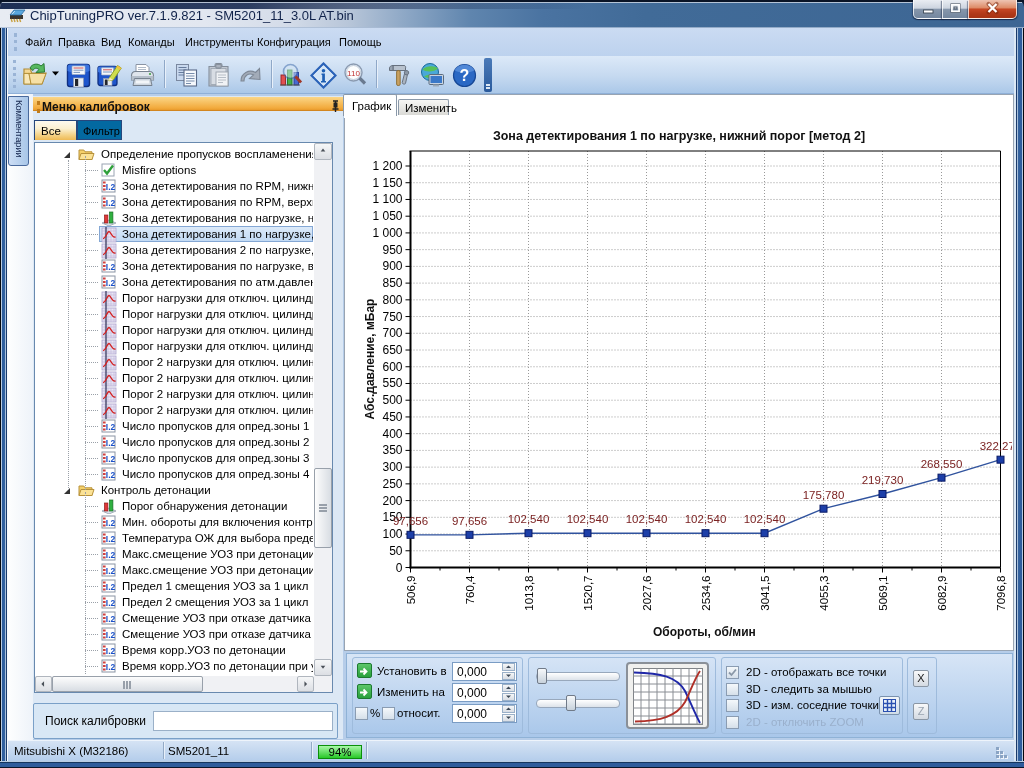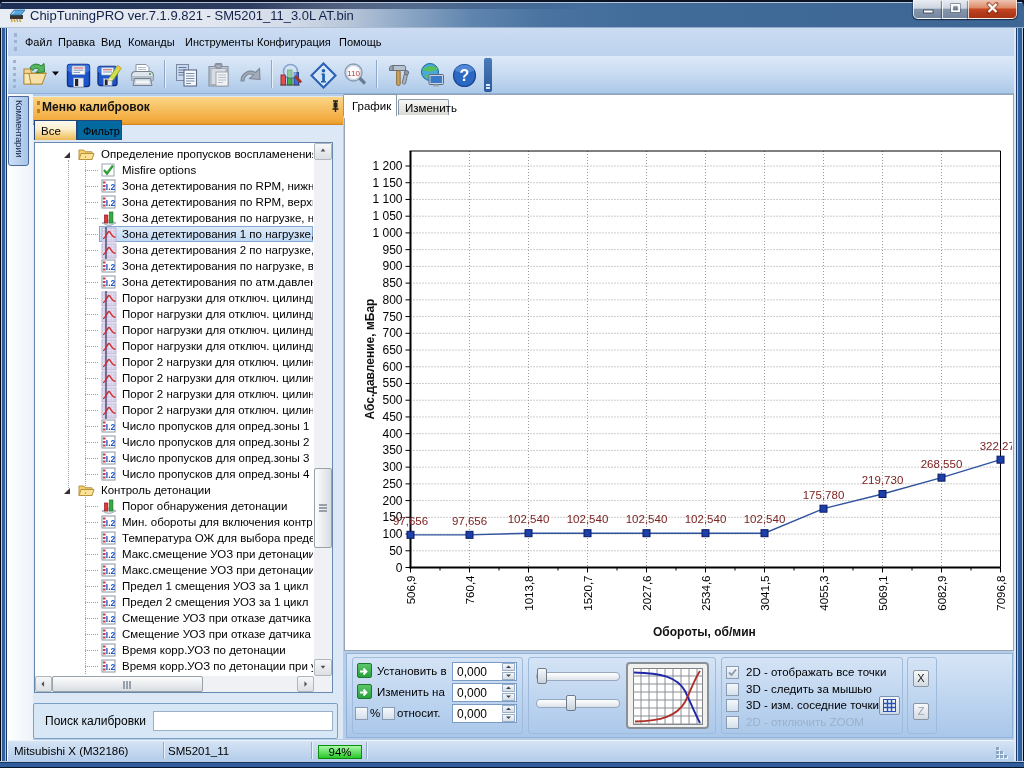--- a/index.html
+++ b/index.html
@@ -202,21 +202,21 @@
   </div>
 <div class="abs" style="left:484px;top:58px;width:8px;height:34px;background:linear-gradient(#4a7ab8,#2a5a9c);border-radius:2px">
     <div class="abs" style="left:2px;top:26px;width:4px;height:1.5px;background:#dce8f4"></div>
     <div class="abs" style="left:2px;top:29px;width:4px;height:1.5px;background:#dce8f4"></div>
   </div>
 <div class="abs" style="left:8px;top:94px;width:25px;height:646px;background:linear-gradient(to right,#fdfefe,#eef3f9)"></div>
 <div class="abs" style="left:8px;top:96px;width:21px;height:70px;background:linear-gradient(to right,#cddef5,#a8c6e8);border:1px solid #49699c;border-radius:0 0 3px 3px">
     <div style="position:absolute;left:5px;top:3px;font-size:9.8px;color:#16264e;writing-mode:vertical-rl;letter-spacing:-0.4px">Комментарии</div>
   </div>
 <div class="abs" style="left:33px;top:96px;width:310px;height:643px;background:#dce8f5"></div>
-<div class="abs" style="left:33px;top:97px;width:310px;height:28px;background:linear-gradient(#fbd687,#f2aa3c 85%,#e89a2c);border-bottom:1px solid #d2861f">
+<div class="abs" style="left:33px;top:97px;width:310px;height:14px;background:linear-gradient(#fbd687,#f2aa3c 85%,#e89a2c);border-bottom:1px solid #d2861f">
     <div class="abs" style="left:4px;top:4px;width:3px;height:12px;border-left:3px dotted #c27c1a"></div>
     <div class="abs" style="left:9px;top:3px;font-size:12px;font-weight:bold;color:#111">Меню калибровок</div>
     <svg class="abs" style="left:297px;top:3px" width="11" height="13" viewBox="0 0 11 13">
       <path d="M3 1 L8 1 M5.5 1 L5.5 9 M2.5 9 L8.5 9 M5.5 9 L5.5 12" stroke="#222" stroke-width="1.4" fill="none"></path>
       <rect x="3.5" y="2.5" width="4" height="5" fill="#222"></rect>
     </svg>
   </div>
 <div class="abs" style="left:34px;top:120px;width:43px;height:20px;background:linear-gradient(#fdfaf0 0%,#fbf0d0 40%,#f4d184 75%,#eeba55 100%);border:1px solid #26477c;border-bottom:none">
     <div class="abs" style="left:6px;top:4px;font-size:11.5px">Все</div>
   </div>
@@ -541,20 +541,21 @@
   </div>
 <div class="abs" style="left:344px;top:94px;width:670px;height:557px;background:#fff;border:1px solid #98a4b2"></div>
 <div class="abs" style="left:398px;top:99px;width:51px;height:16px;background:linear-gradient(#f6f6f4,#dadad6);border:1px solid #8a98a8;border-bottom:none;border-radius:2px 2px 0 0">
     <div class="abs" style="left:6px;top:2px;font-size:11.5px">Изменить</div>
   </div>
 <div class="abs" style="left:343px;top:94px;width:54px;height:22px;background:#fff;border:1px solid #8a98a8;border-bottom:none;border-radius:2px 2px 0 0">
     <div class="abs" style="left:8px;top:5px;font-size:11.5px">График</div>
     <div class="abs" style="left:0;top:21px;width:52px;height:2px;background:#fff"></div>
   </div>
 <div class="abs" style="left:346px;top:115px;width:666px;height:536px">
+    <div class="abs" style="left:0;top:14px;width:666px;height:16px;text-align:center;font-size:12.5px;font-weight:bold;color:#111">Зона детектирования 1 по нагрузке, нижний порог [метод 2]</div>
     <svg width="666" height="536" viewBox="0 0 666 536" style="position:absolute;left:0;top:0;font-family:'Liberation Sans',sans-serif">
       <line x1="64.5" y1="452.50" x2="654.5" y2="452.50" stroke="#999" stroke-width="1" stroke-dasharray="1 2"></line>
       <line x1="64.5" y1="435.77" x2="654.5" y2="435.77" stroke="#999" stroke-width="1" stroke-dasharray="1 2"></line>
       <line x1="64.5" y1="419.04" x2="654.5" y2="419.04" stroke="#999" stroke-width="1" stroke-dasharray="1 2"></line>
       <line x1="64.5" y1="402.31" x2="654.5" y2="402.31" stroke="#999" stroke-width="1" stroke-dasharray="1 2"></line>
       <line x1="64.5" y1="385.58" x2="654.5" y2="385.58" stroke="#999" stroke-width="1" stroke-dasharray="1 2"></line>
       <line x1="64.5" y1="368.86" x2="654.5" y2="368.86" stroke="#999" stroke-width="1" stroke-dasharray="1 2"></line>
       <line x1="64.5" y1="352.13" x2="654.5" y2="352.13" stroke="#999" stroke-width="1" stroke-dasharray="1 2"></line>
       <line x1="64.5" y1="335.40" x2="654.5" y2="335.40" stroke="#999" stroke-width="1" stroke-dasharray="1 2"></line>
       <line x1="64.5" y1="318.67" x2="654.5" y2="318.67" stroke="#999" stroke-width="1" stroke-dasharray="1 2"></line>

